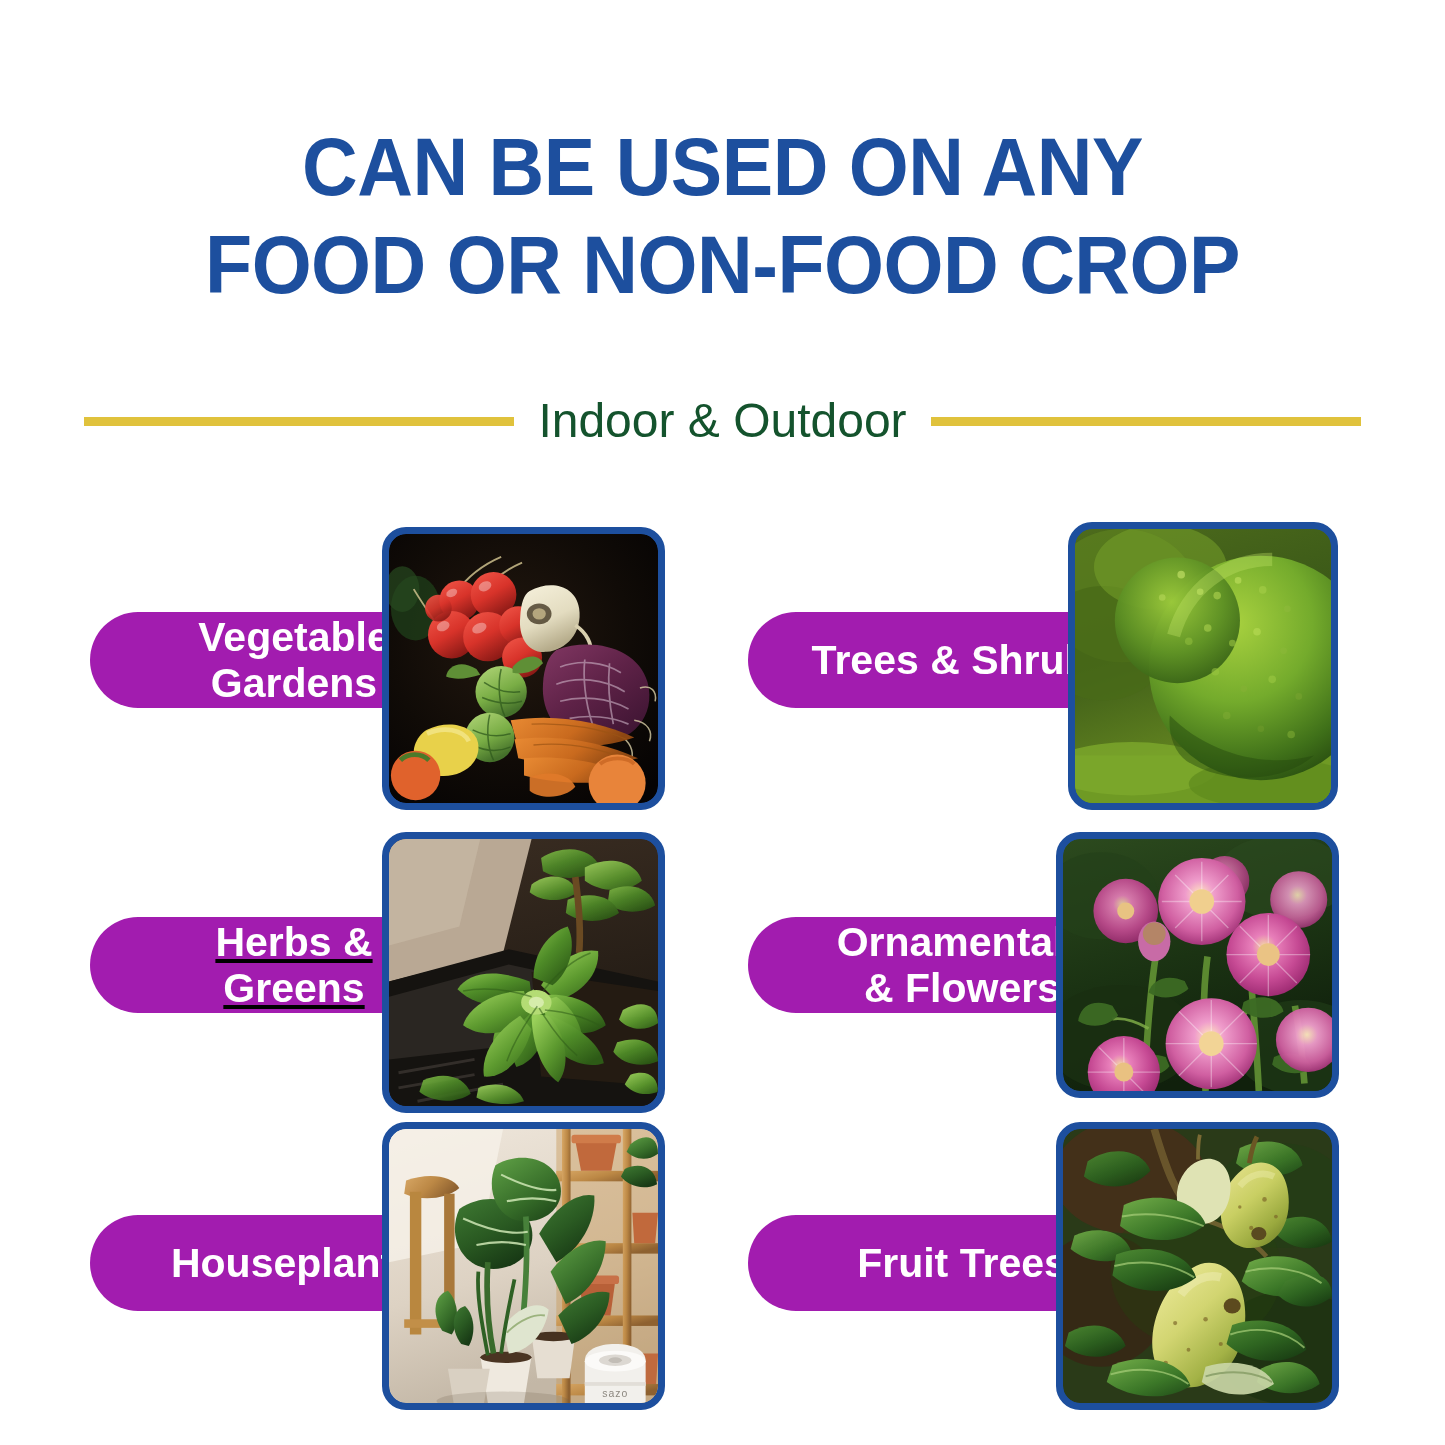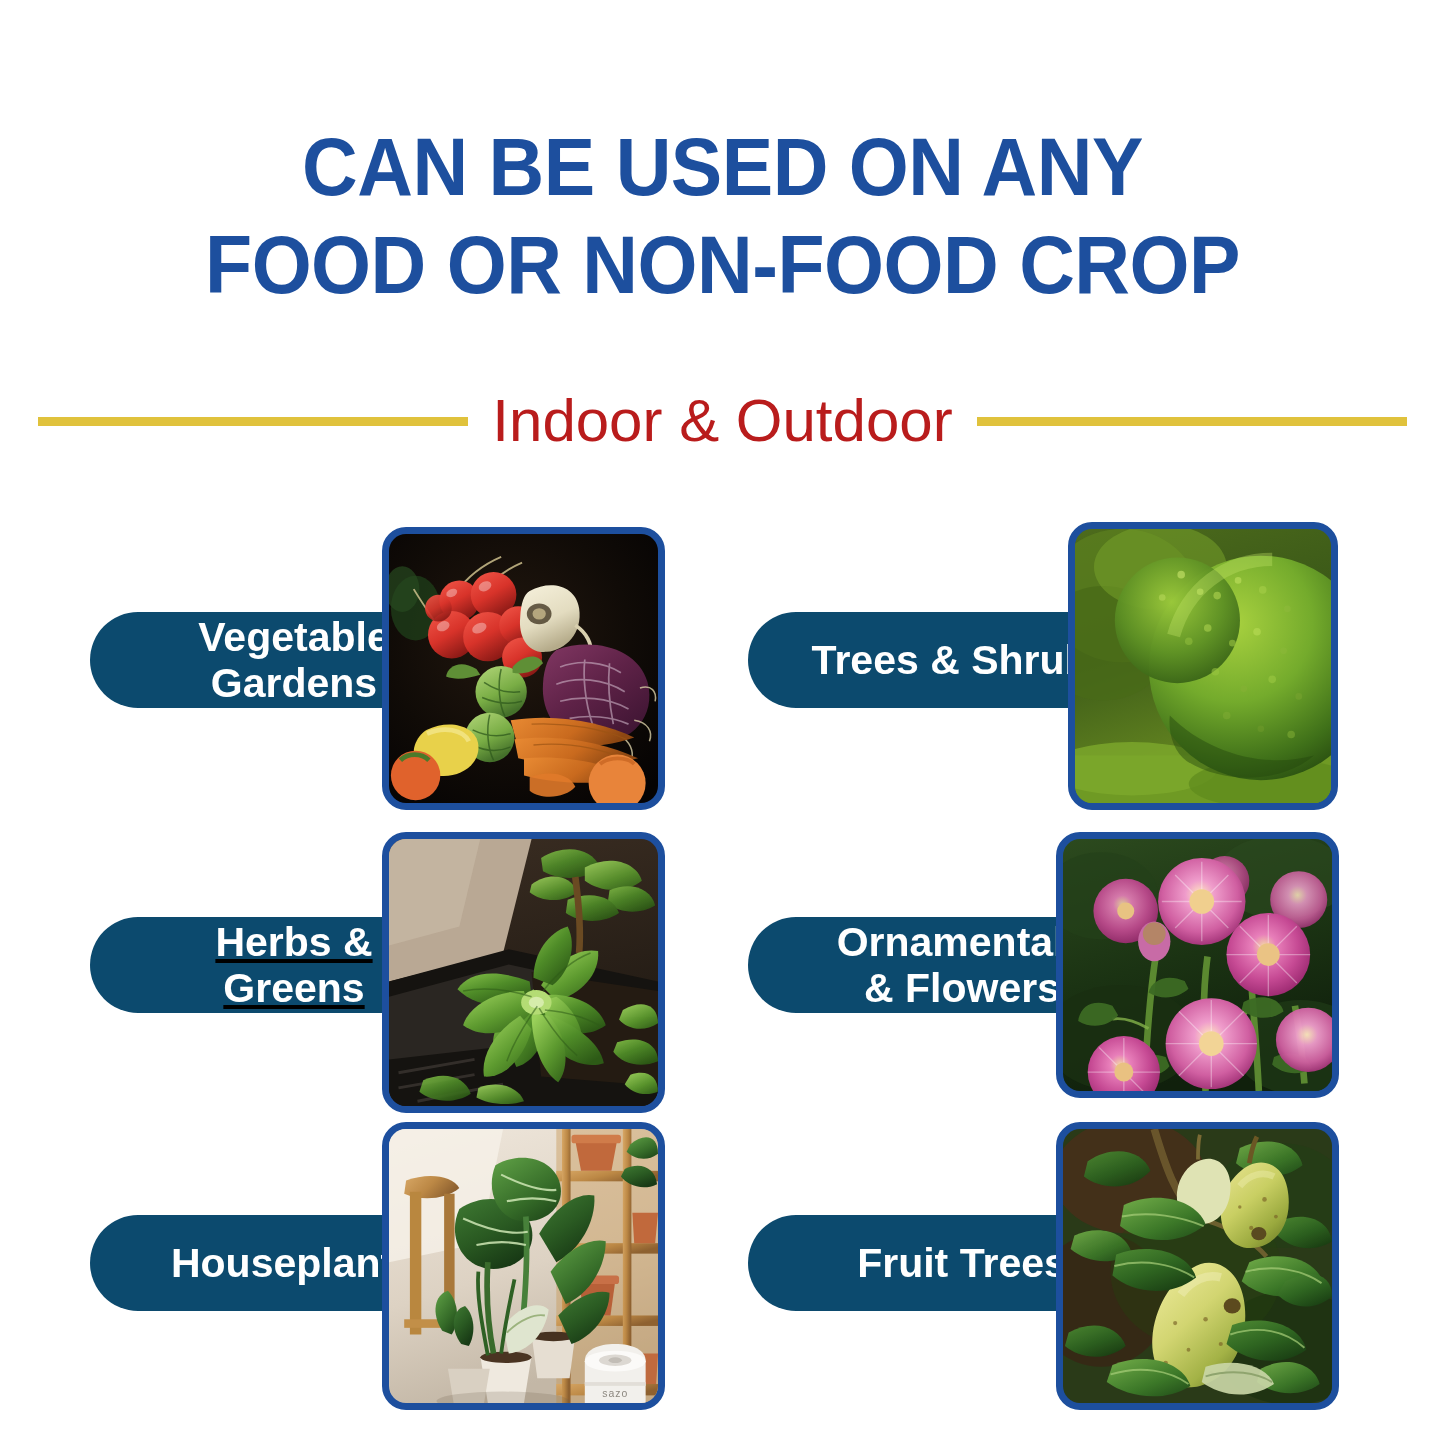--- a/index.html
+++ b/index.html
@@ -34,38 +34,38 @@
   .subtitle-row{
     position:absolute;left:0;top:385px;width:1445px;height:72px;
     display:flex;align-items:center;justify-content:center;
   }
   .rule{
     height:9px;background:#e0c23c;flex:0 0 auto;
   }
   .rule-left{width:430px;margin-right:24px;}
   .rule-right{width:430px;margin-left:24px;}
   .subtitle{
-    color:#b91c1c;
+    color:#14532d;
     font-family:"Liberation Sans", sans-serif;
     font-weight:normal;
-    font-size:60px;
+    font-size:48px;
     line-height:72px;
     white-space:nowrap;
     flex:0 0 auto;
   }
 
   
   .grid{position:absolute;left:0;top:0;width:1445px;height:1445px;}
 
   .item{position:absolute;}
 
   
   .pill{
     position:absolute;
-    background:#0c4a6e;
+    background:#a21caf;
     border-top-left-radius:60px;
     border-bottom-left-radius:60px;
     border-top-right-radius:0;
     border-bottom-right-radius:0;
     display:flex;align-items:center;justify-content:center;
     box-sizing:border-box;
     z-index:1;
   }
   .pill-label{
     color:#ffffff;
@@ -83,21 +83,21 @@
     position:absolute;
     border:7px solid #1d4f9e;
     border-radius:24px;
     box-sizing:border-box;
     overflow:hidden;
     background:#1d4f9e;
     z-index:2;
   }
   .photo{
     position:absolute;inset:0;
-    border-radius:4px;
+    border-radius:17px;
     overflow:hidden;
   }
   .photo svg{display:block;width:100%;height:100%;}
 </style>
 </head>
 <body>
 
 <div class="header">
   <h1 class="headline">CAN BE USED ON ANY
 FOOD OR NON-FOOD CROP</h1>

